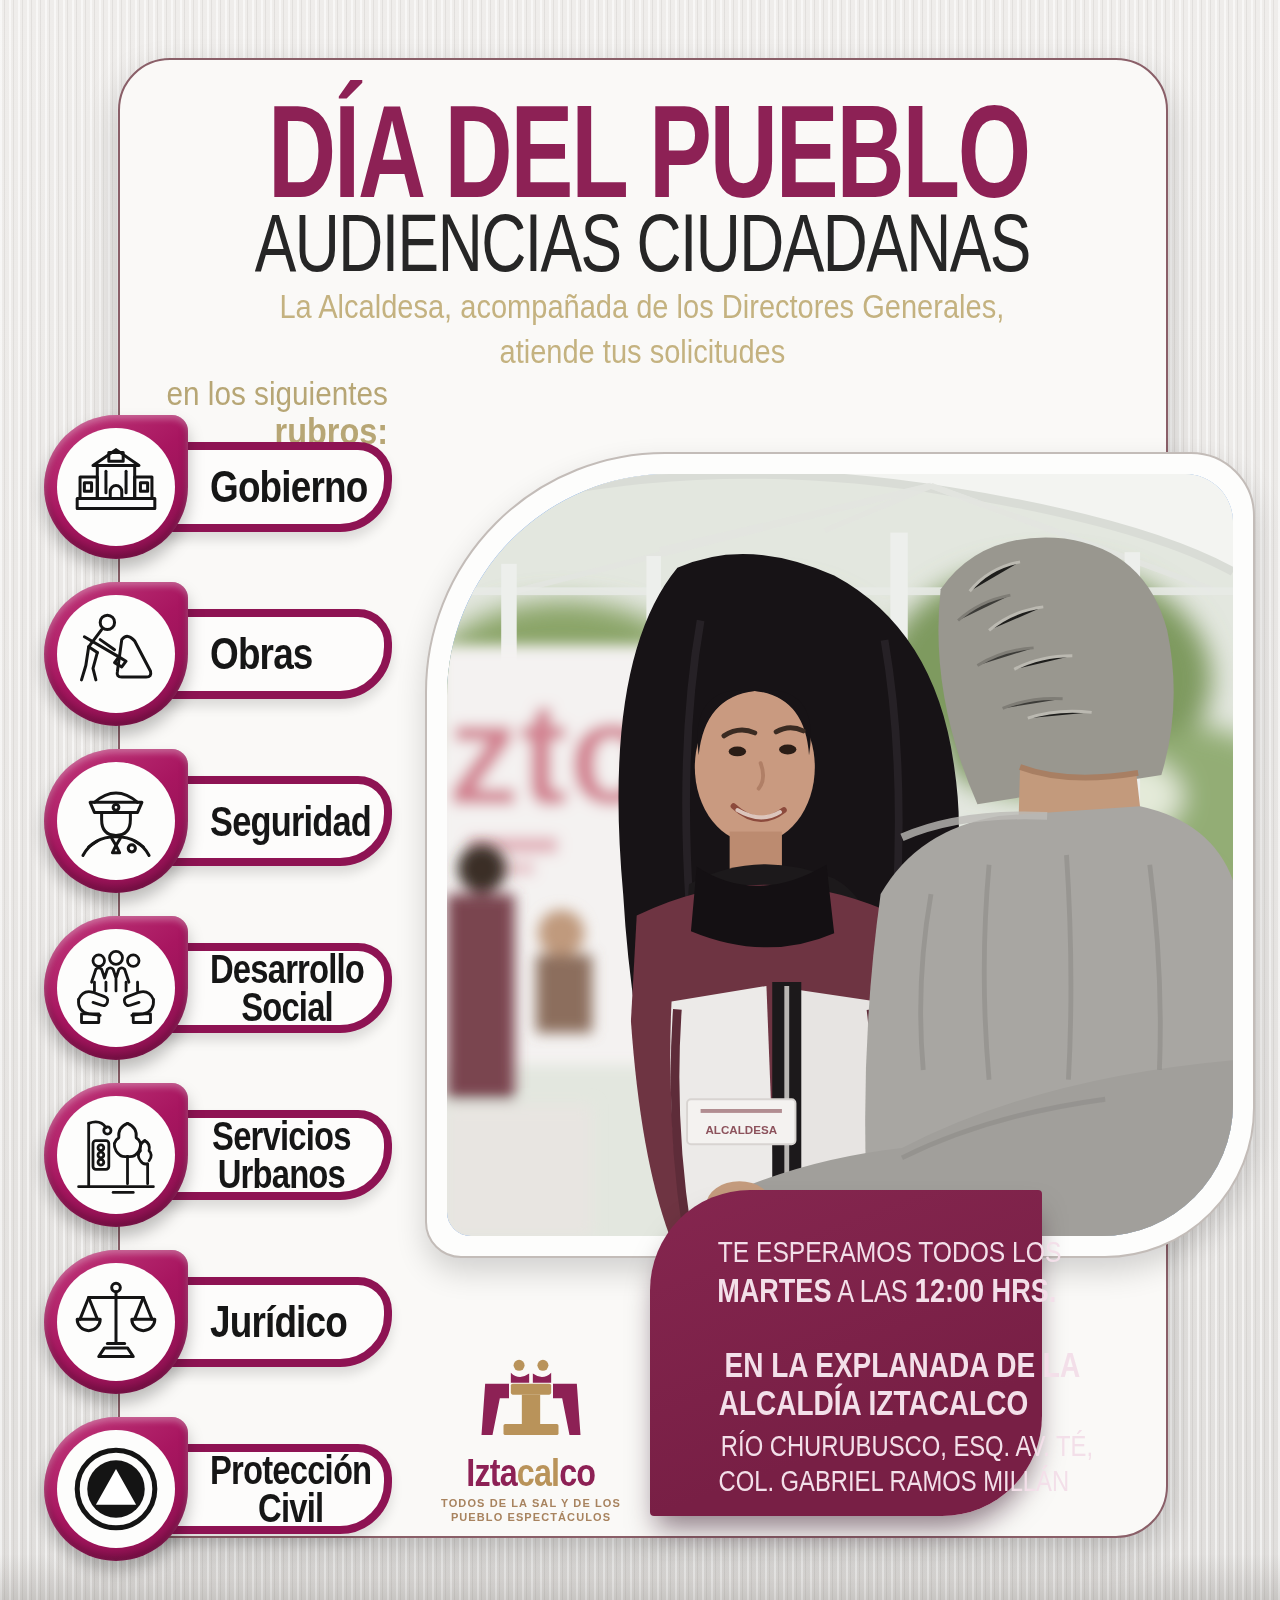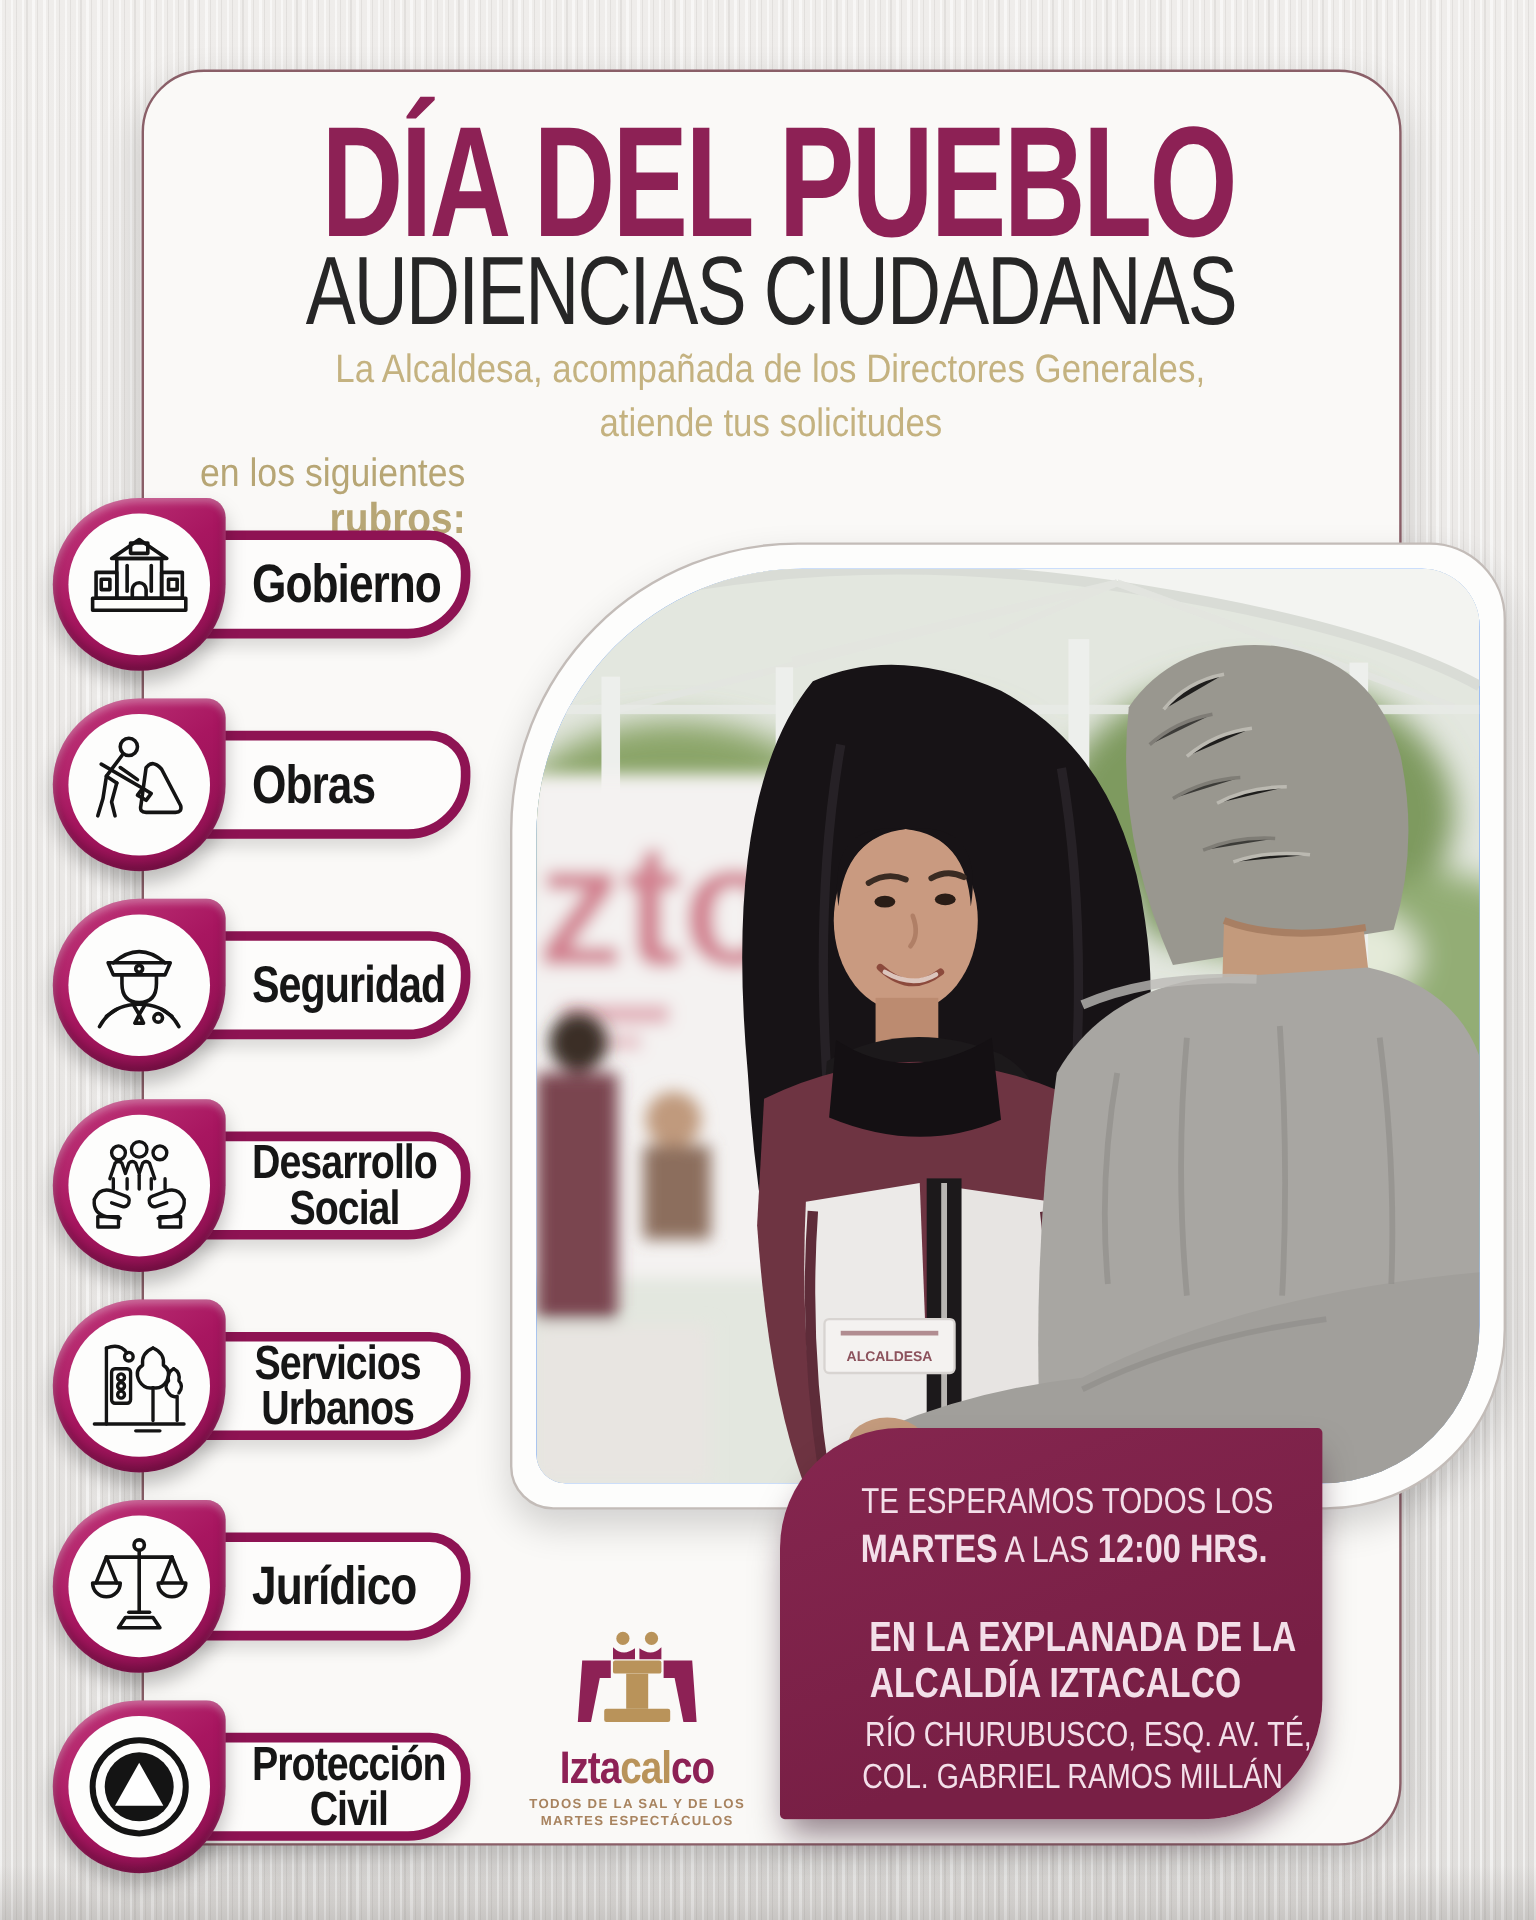--- a/index.html
+++ b/index.html
@@ -42,21 +42,21 @@
   .blob::after{content:"";position:absolute;inset:13px;background:#fdfdfc;border-radius:50%;}
   .cicon{position:absolute;inset:26px;width:92px;height:92px;z-index:2;}
   .cicon *{vector-effect:non-scaling-stroke;}
 
   .photo-panel{position:absolute;left:425px;top:452px;width:830px;height:806px;box-sizing:border-box;
         background:#fdfdfc;border:2px solid #c3bcb8;border-radius:240px 64px 150px 36px;
         padding:20px;box-shadow:0 14px 30px rgba(0,0,0,.16);}
   .photo-clip{width:100%;height:100%;border-radius:222px 48px 132px 24px;overflow:hidden;background:#3b82f6;}
   .photo-clip svg{display:block;width:100%;height:100%;}
 
-  .infobox{position:absolute;left:650px;top:1190px;width:452px;height:326px;box-sizing:border-box;
+  .infobox{position:absolute;left:650px;top:1190px;width:392px;height:326px;box-sizing:border-box;
         background:linear-gradient(160deg,#85264f 0%,#781f45 70%);
         border-radius:100px 4px 100px 4px;color:#f3dfe9;text-align:center;
         padding:44px 24px 0 30px;box-shadow:0 18px 28px -6px rgba(40,5,25,.5);}
   .infobox .ln{white-space:nowrap;}
   .inv{font-size:30px;line-height:1.2;}
   .sched{font-size:31px;line-height:1.25;}
   .sched b{font-size:33px;}
   .venue{font-size:35px;font-weight:bold;line-height:1.1;margin-top:34px;text-decoration:underline;}
   .addr{font-size:29px;line-height:1.2;margin-top:6px;}
 
@@ -360,16 +360,16 @@
       <path d="M82 18 q-9 9 -20 1 v10 h20 z" fill="#8d2155"></path>
       <polygon points="10,30 36,30 36,46 26,46 18,86 6,86" fill="#8d2155"></polygon>
       <polygon points="110,30 84,30 84,46 94,46 102,86 114,86" fill="#8d2155"></polygon>
       <rect x="38" y="30" width="44" height="12" rx="2" fill="#b9935a"></rect>
       <rect x="50" y="42" width="20" height="32" fill="#b9935a"></rect>
       <rect x="30" y="74" width="60" height="12" rx="2" fill="#b9935a"></rect>
     </svg>
     <div class="logo-word"><span class="sx" style="transform:scaleX(.85)"><span class="wine">Izta</span><span class="gold">cal</span><span class="wine">co</span></span></div>
     <div class="logo-tag">
       <div>TODOS DE LA SAL Y DE LOS</div>
-      <div>MARTES ESPECTÁCULOS</div>
+      <div>PUEBLO ESPECTÁCULOS</div>
     </div>
   </div>
 </div>
 
 </body></html>

